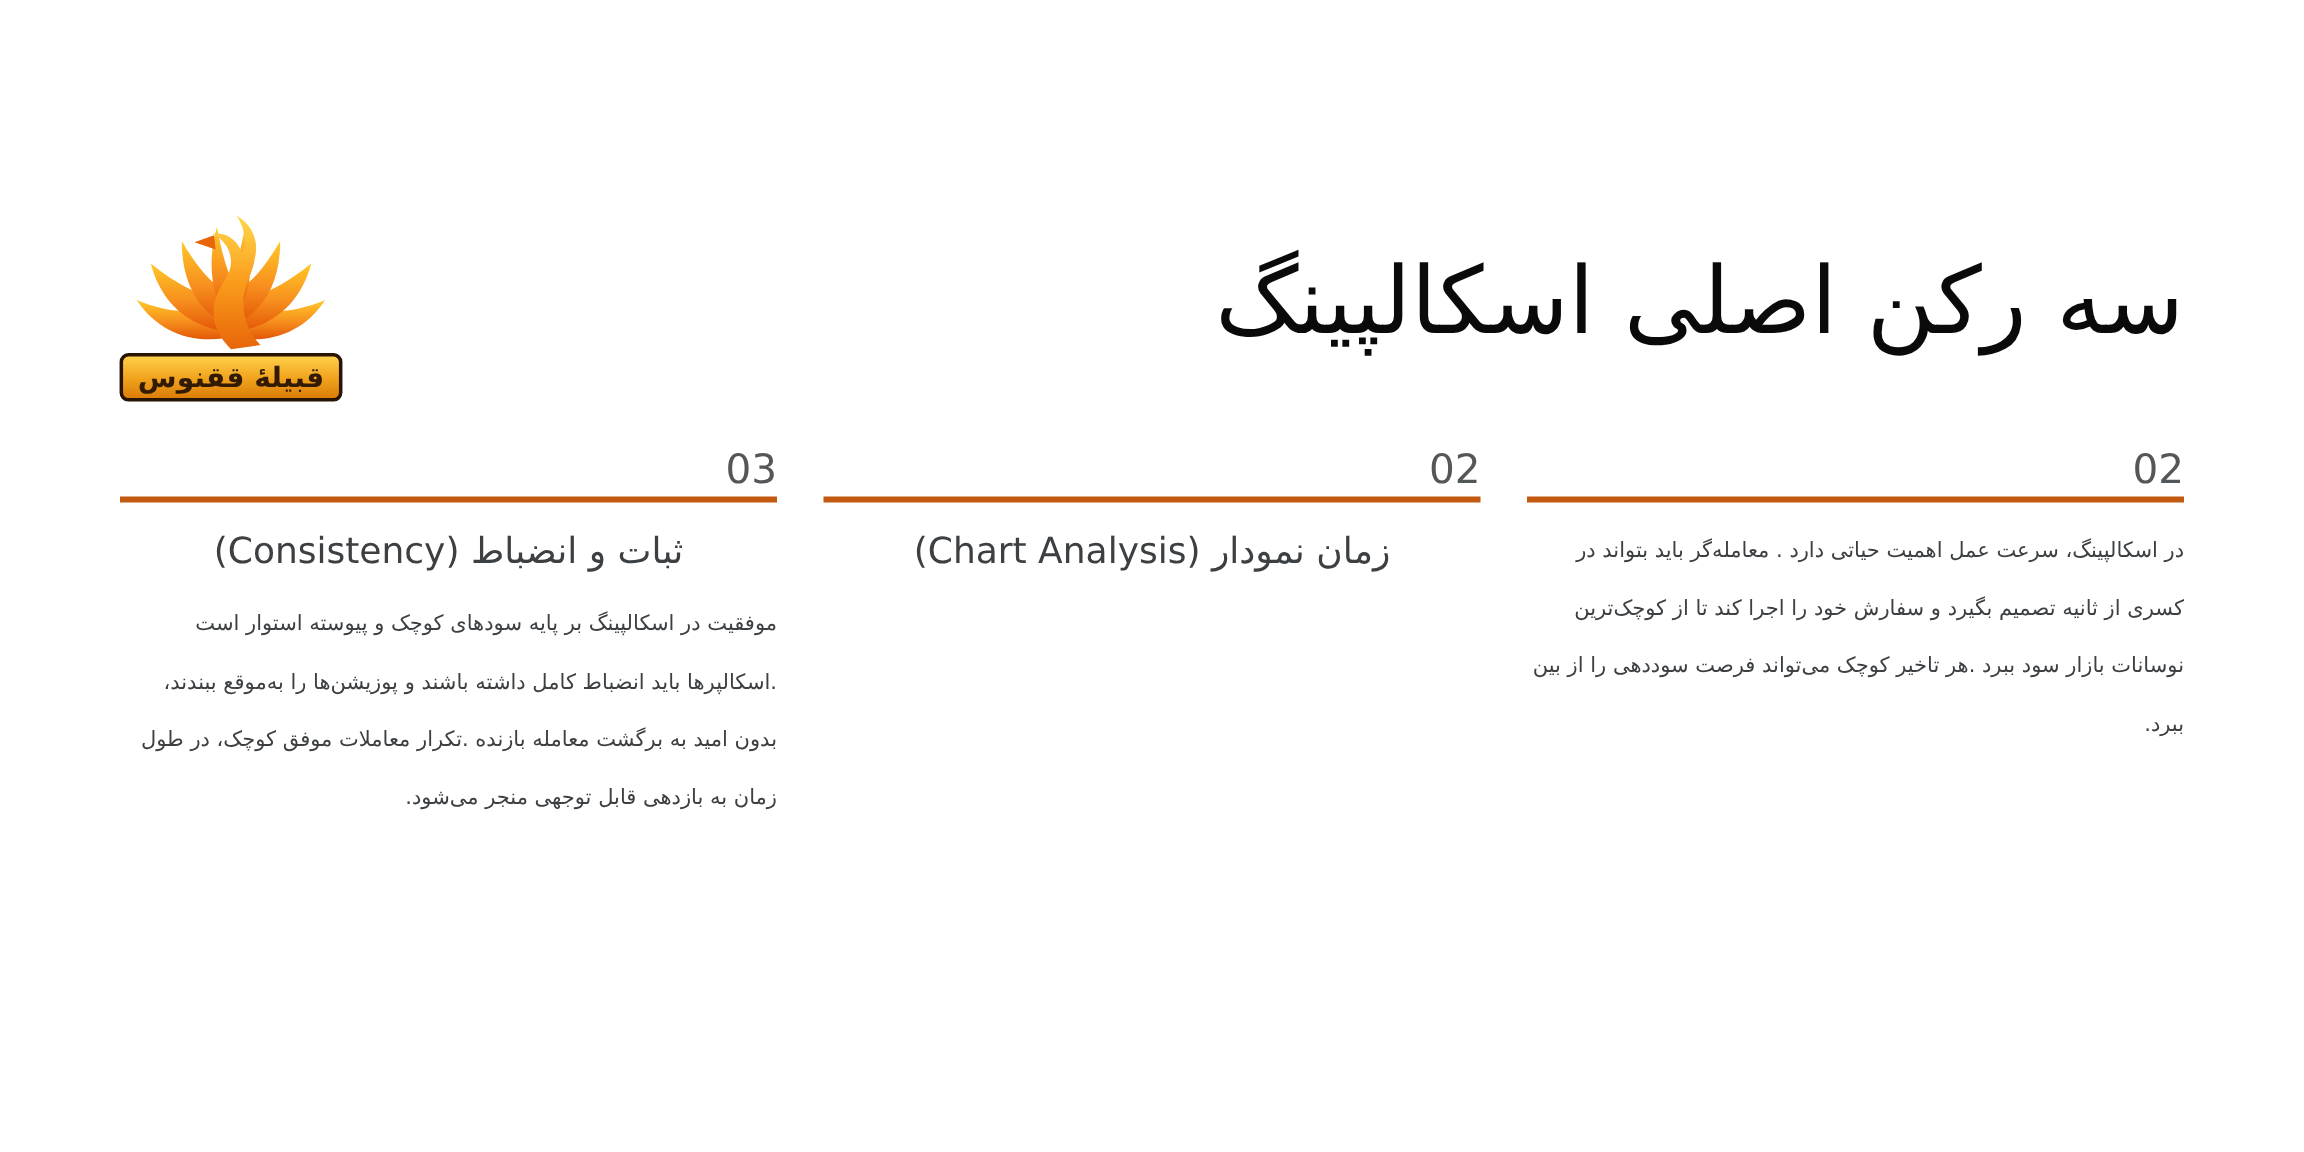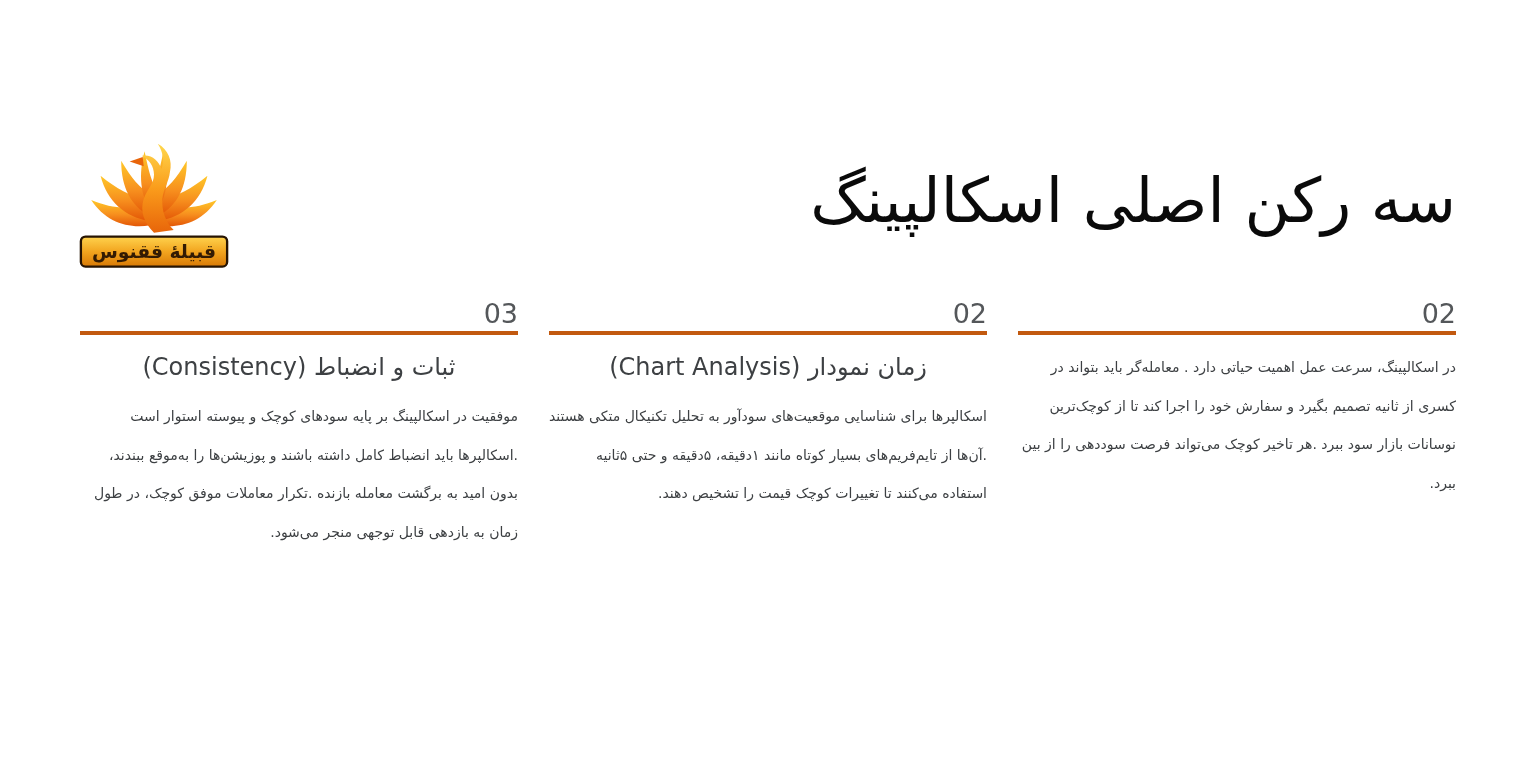--- a/index.html
+++ b/index.html
@@ -117,21 +117,20 @@
     <section class="pillar">
       <div class="pillar-number">02</div>
       <div class="pillar-rule"></div>
       <p class="pillar-body">در اسکالپینگ، سرعت عمل اهمیت حیاتی دارد . معامله‌گر باید بتواند در کسری از ثانیه تصمیم بگیرد و سفارش خود را اجرا کند تا از کوچک‌ترین نوسانات بازار سود ببرد .هر تاخیر کوچک می‌تواند فرصت سوددهی را از بین ببرد.</p>
     </section>
 
     <section class="pillar">
       <div class="pillar-number">02</div>
       <div class="pillar-rule"></div>
       <h2 class="pillar-heading">زمان نمودار (Chart Analysis)</h2>
-      <p class="pillar-body">اسکالپرها برای شناسایی موقعیت‌های سودآور به تحلیل تکنیکال متکی هستند .آن‌ها از تایم‌فریم‌های بسیار کوتاه مانند ۱دقیقه، ۵دقیقه و حتی ۵ثانیه استفاده می‌کنند تا تغییرات کوچک قیمت را تشخیص دهند.</p>
     </section>
 
     <section class="pillar">
       <div class="pillar-number">03</div>
       <div class="pillar-rule"></div>
       <h2 class="pillar-heading">ثبات و انضباط (Consistency)</h2>
       <p class="pillar-body">موفقیت در اسکالپینگ بر پایه سودهای کوچک و پیوسته استوار است .اسکالپرها باید انضباط کامل داشته باشند و پوزیشن‌ها را به‌موقع ببندند، بدون امید به برگشت معامله بازنده .تکرار معاملات موفق کوچک، در طول زمان به بازدهی قابل توجهی منجر می‌شود.</p>
     </section>
 
   </main>

